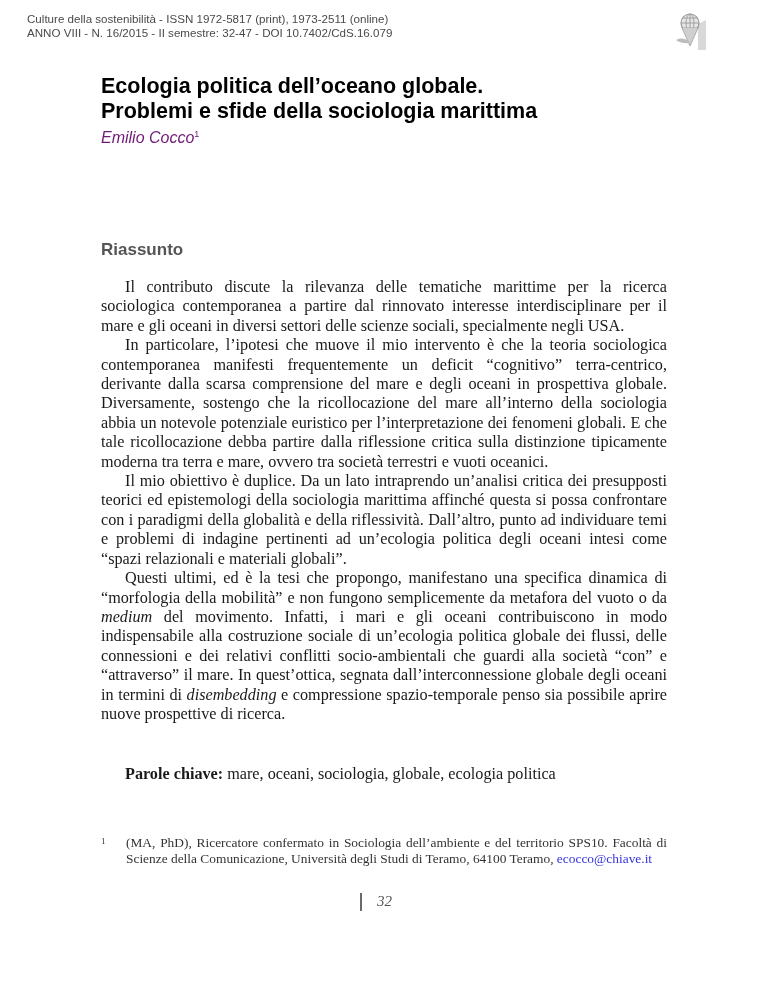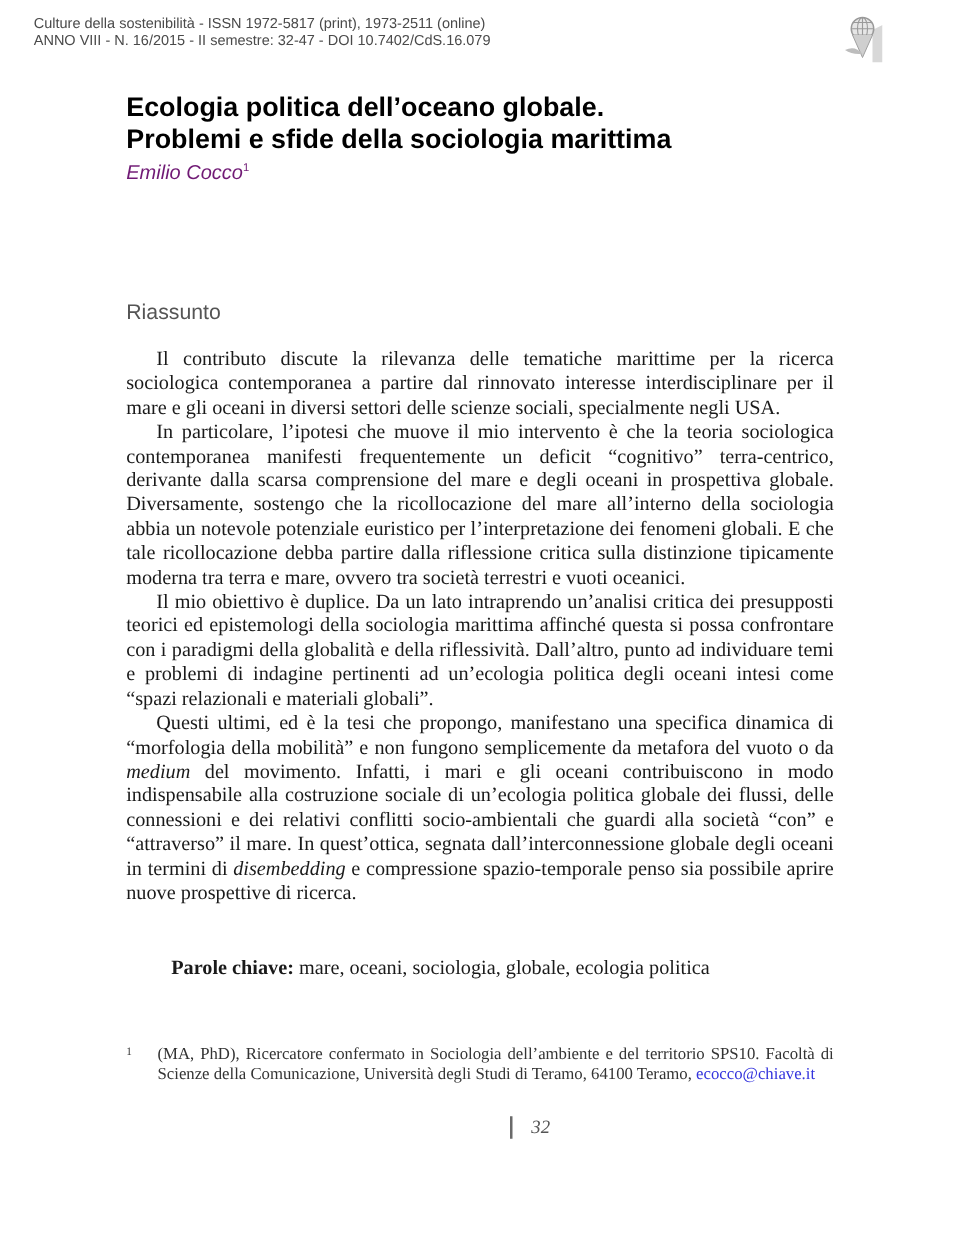--- a/index.html
+++ b/index.html
@@ -26,54 +26,54 @@
     .author {
       font-family: "Liberation Sans", sans-serif;
       font-style: italic; font-size: 16px; line-height: 20px;
       color: #701a75; margin: 0;
     }
     .author sup { font-size: 9px; vertical-align: 6px; font-style: normal; }
 
     .section-heading {
       position: absolute; left: 101px; top: 240px;
       font-family: "Liberation Sans", sans-serif;
-      font-weight: normal; font-size: 17px; line-height: 20px;
+      font-weight: bold; font-size: 17px; line-height: 20px;
       color: #555555; margin: 0;
     }
 
     .abstract {
       position: absolute; left: 101px; top: 278px; width: 566px;
       font-family: Liberation Serif, serif;
       font-size: 16.2px; line-height: 19.4px; color: #1a1a1a;
       text-align: justify; hyphens: manual;
     }
     .abstract p { margin: 0; text-indent: 24px; }
     .abstract em { font-style: italic; }
 
     .keywords {
       position: absolute; left: 125px; top: 764px; width: 560px;
       font-family: "Liberation Serif", serif;
-      font-size: 16.2px; line-height: 20px; color: #1a1a1a; margin-left: 12px;
+      font-size: 16.2px; line-height: 20px; color: #1a1a1a;
     }
     .keywords .kw-label { font-weight: bold; }
 
     .footnote {
       position: absolute; left: 101px; top: 835px; width: 566px;
       font-family: "Liberation Serif", serif;
       font-size: 13.4px; line-height: 16px; color: #333333;
     }
     .footnote .fn-mark {
       position: absolute; left: 0; top: -2px; font-size: 9px;
     }
     .footnote .fn-text { margin-left: 25px; text-align: justify; }
     .footnote a { color: #3333dd; text-decoration: none; }
 
     .page-number {
       position: absolute; left: 360px; top: 893px;
-      display: flex; align-items: center; margin-left: 48px;
+      display: flex; 
     }
     .page-number .rule {
       width: 2px; height: 18px; background: #6a6a6a; margin-right: 15px;
     }
     .page-number .num {
       font-family: "Liberation Serif", serif; font-style: italic;
       font-size: 15px; color: #555555;
     }
   </style>
 </head>

